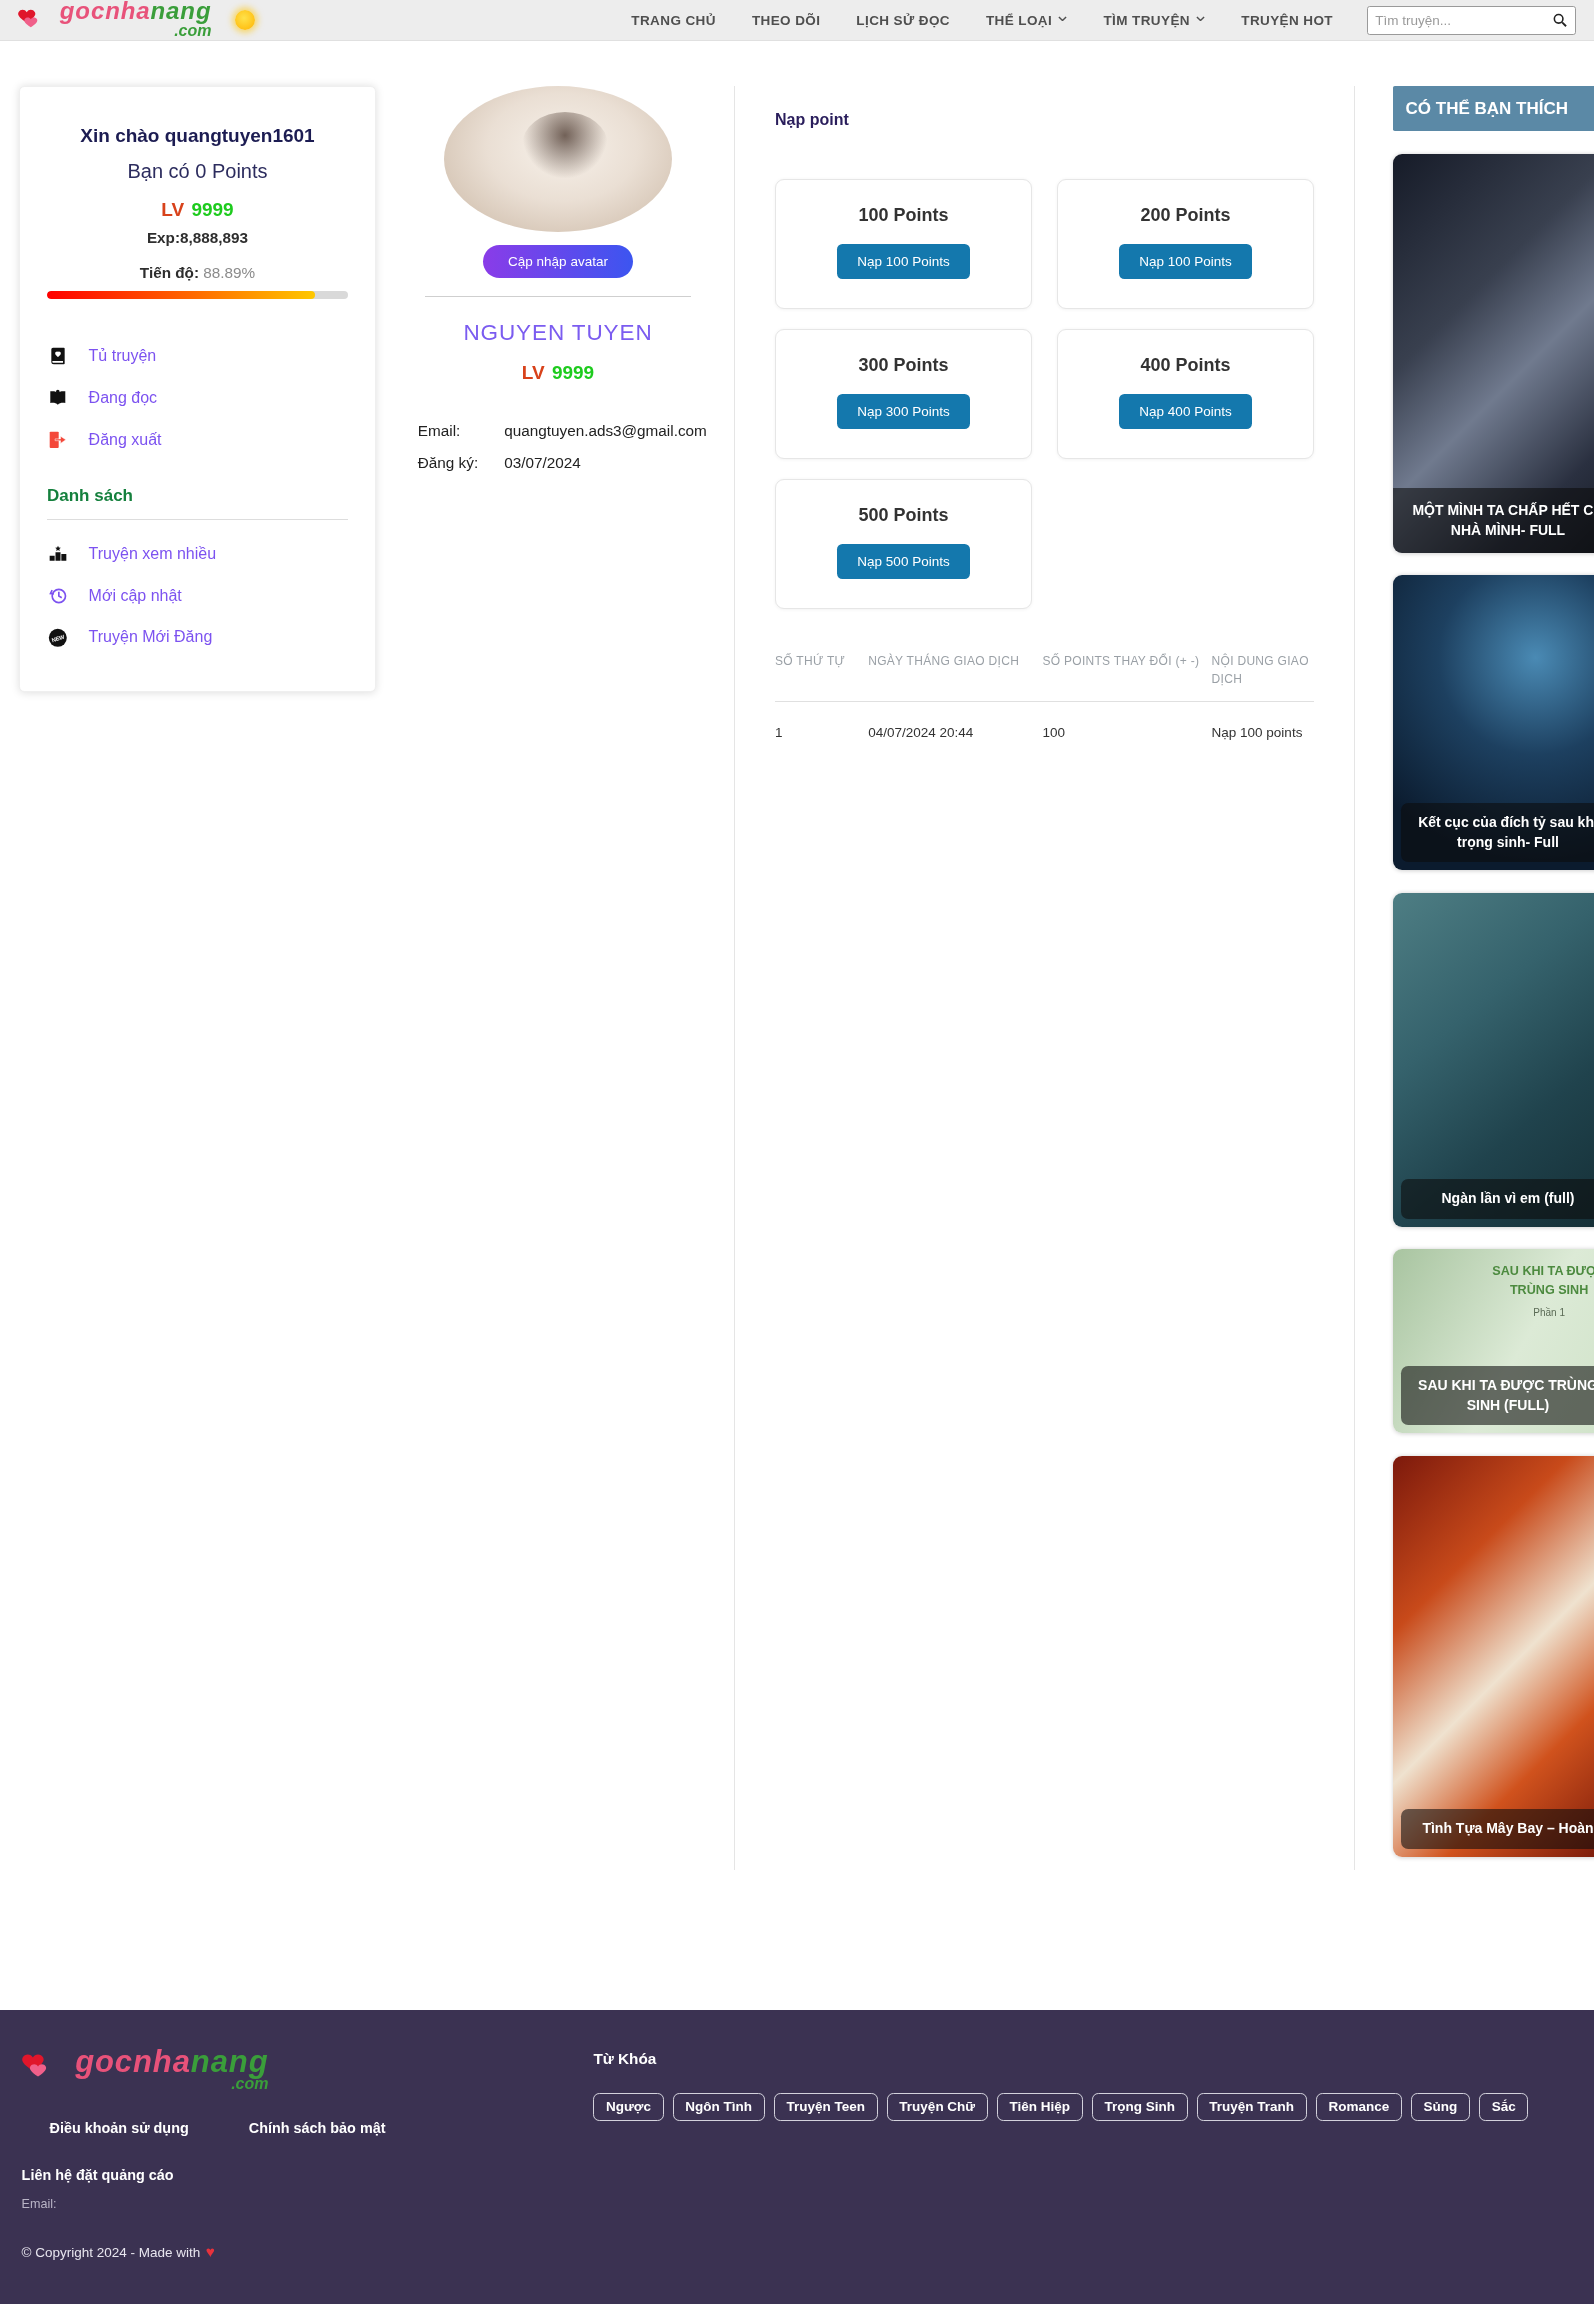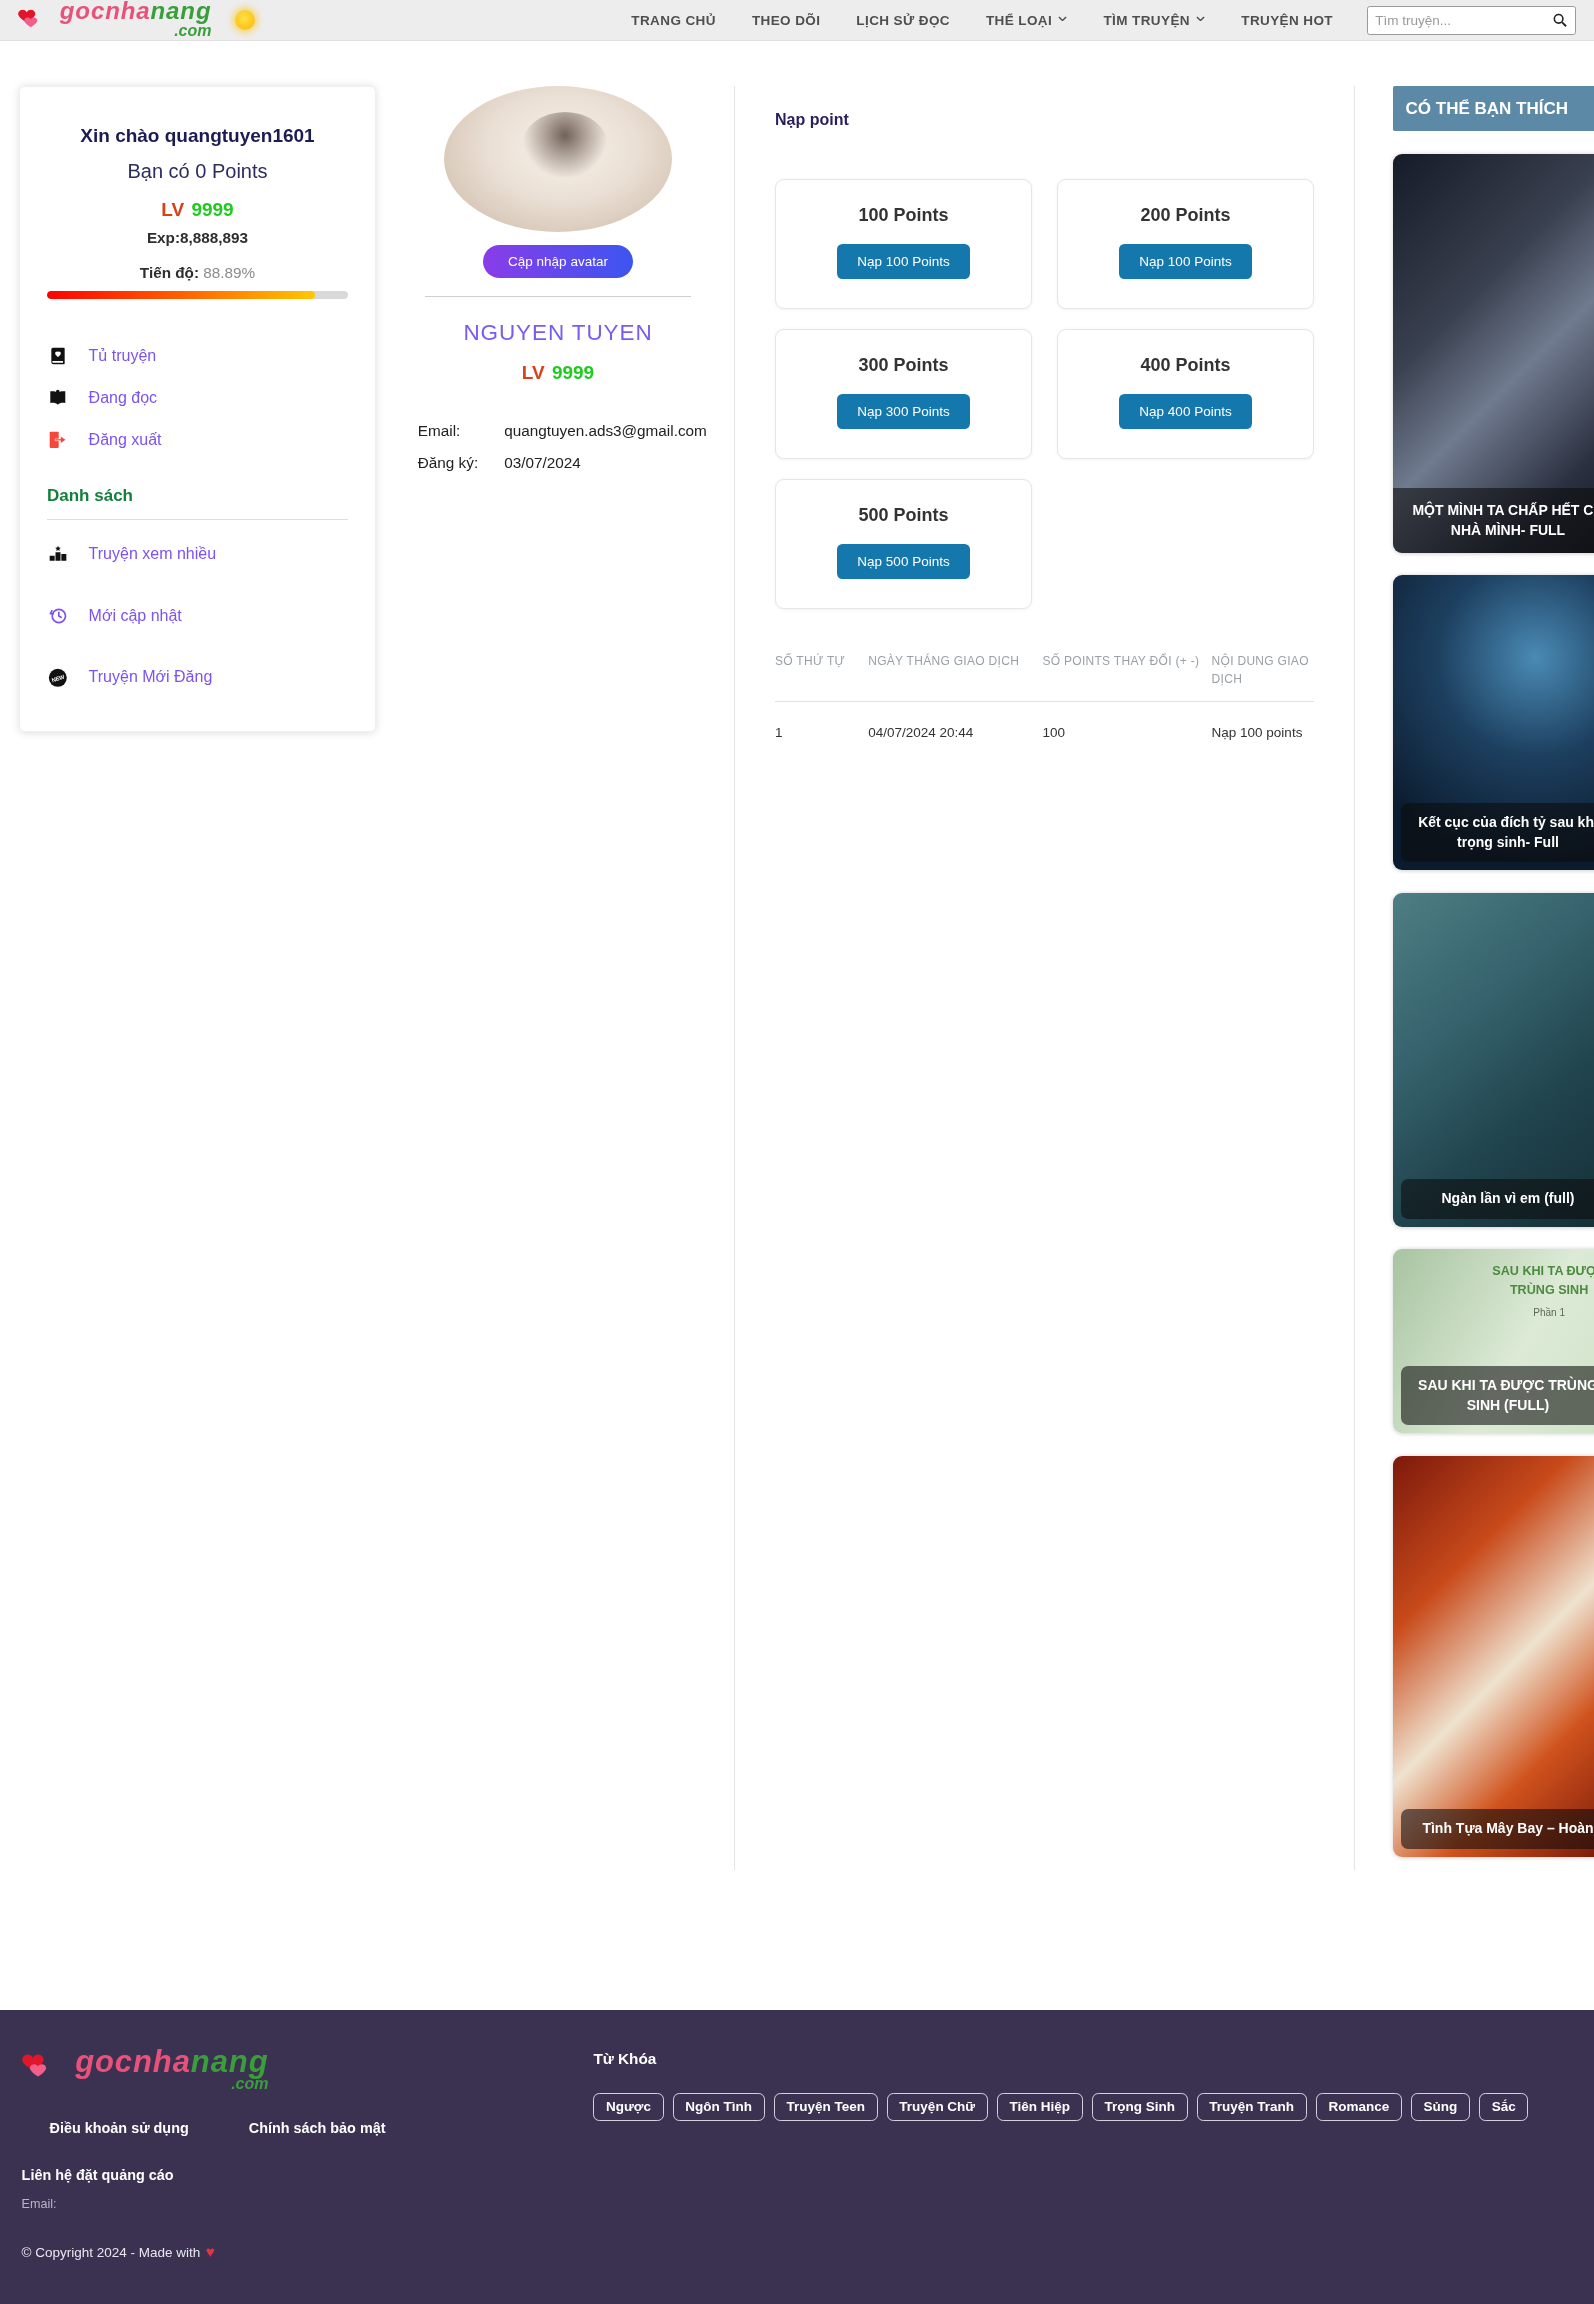--- a/index.html
+++ b/index.html
@@ -223,21 +223,21 @@
               <path fill="#f4483a" d="M15 8l6 4-6 4v-3H9v-2h6V8z" stroke="#fff" stroke-width=".6"></path>
             </svg>
         </span>
         <span>Đăng xuất</span>
       </div>
     </div>
 
     <div class="list-head">Danh sách</div>
     <hr class="list-hr">
 
-    <div class="menu" style="margin-top:0;gap:40px;">
+    <div class="menu" style="margin-top:0;">
       <div class="menu-item">
         <span class="ic">
           <svg width="20" height="20" viewBox="0 0 24 24">
               <path fill="#111" d="M9 10h6v10H9zM2 14h6v6H2zM16 12h6v8h-6z"></path>
               <path fill="#111" d="M12 2l1 2.2 2.4.2-1.8 1.6.5 2.3L12 7.1 9.9 8.3l.5-2.3-1.8-1.6 2.4-.2z"></path>
             </svg>
         </span>
         <span>Truyện xem nhiều</span>
       </div>
       <div class="menu-item">

